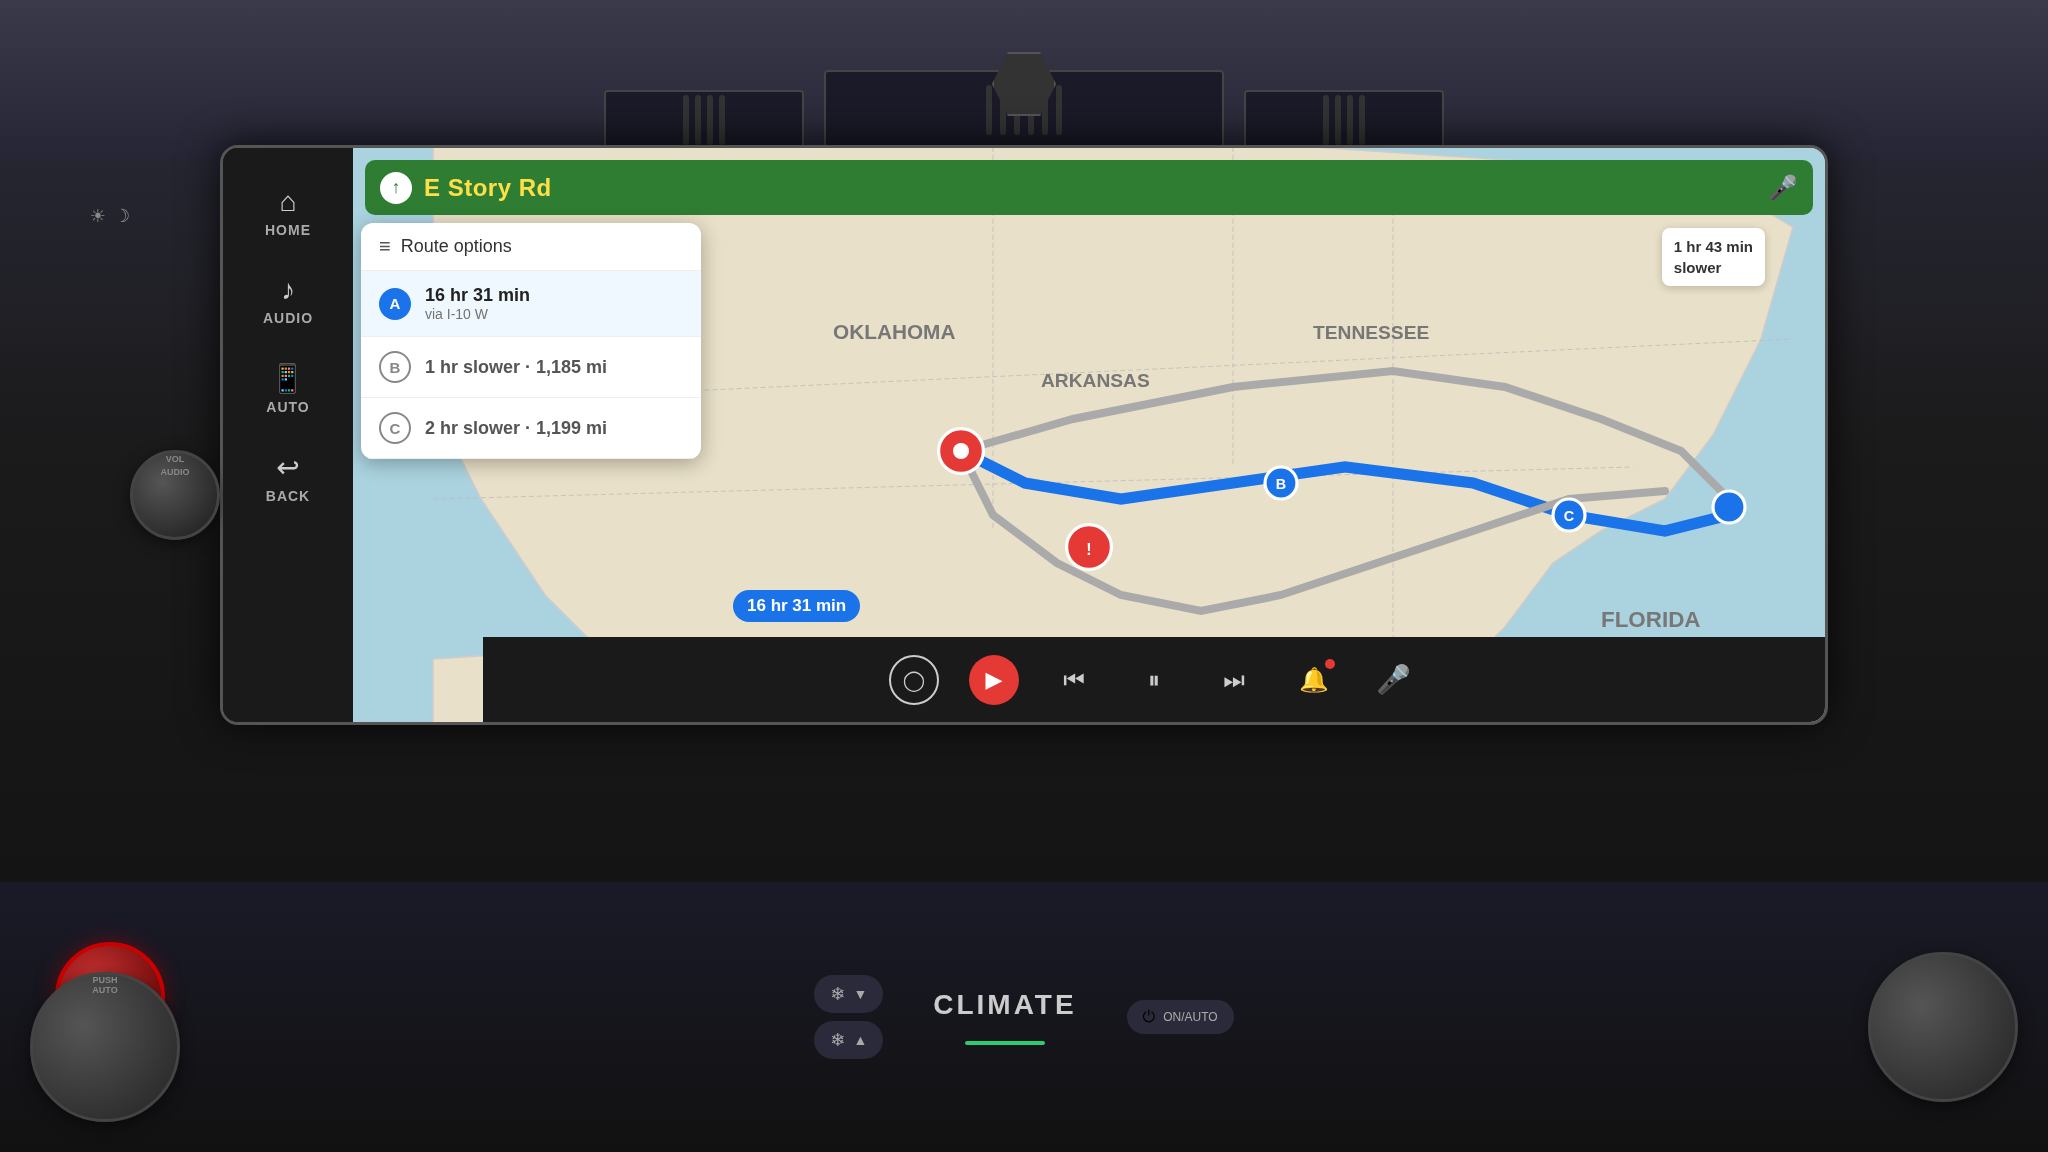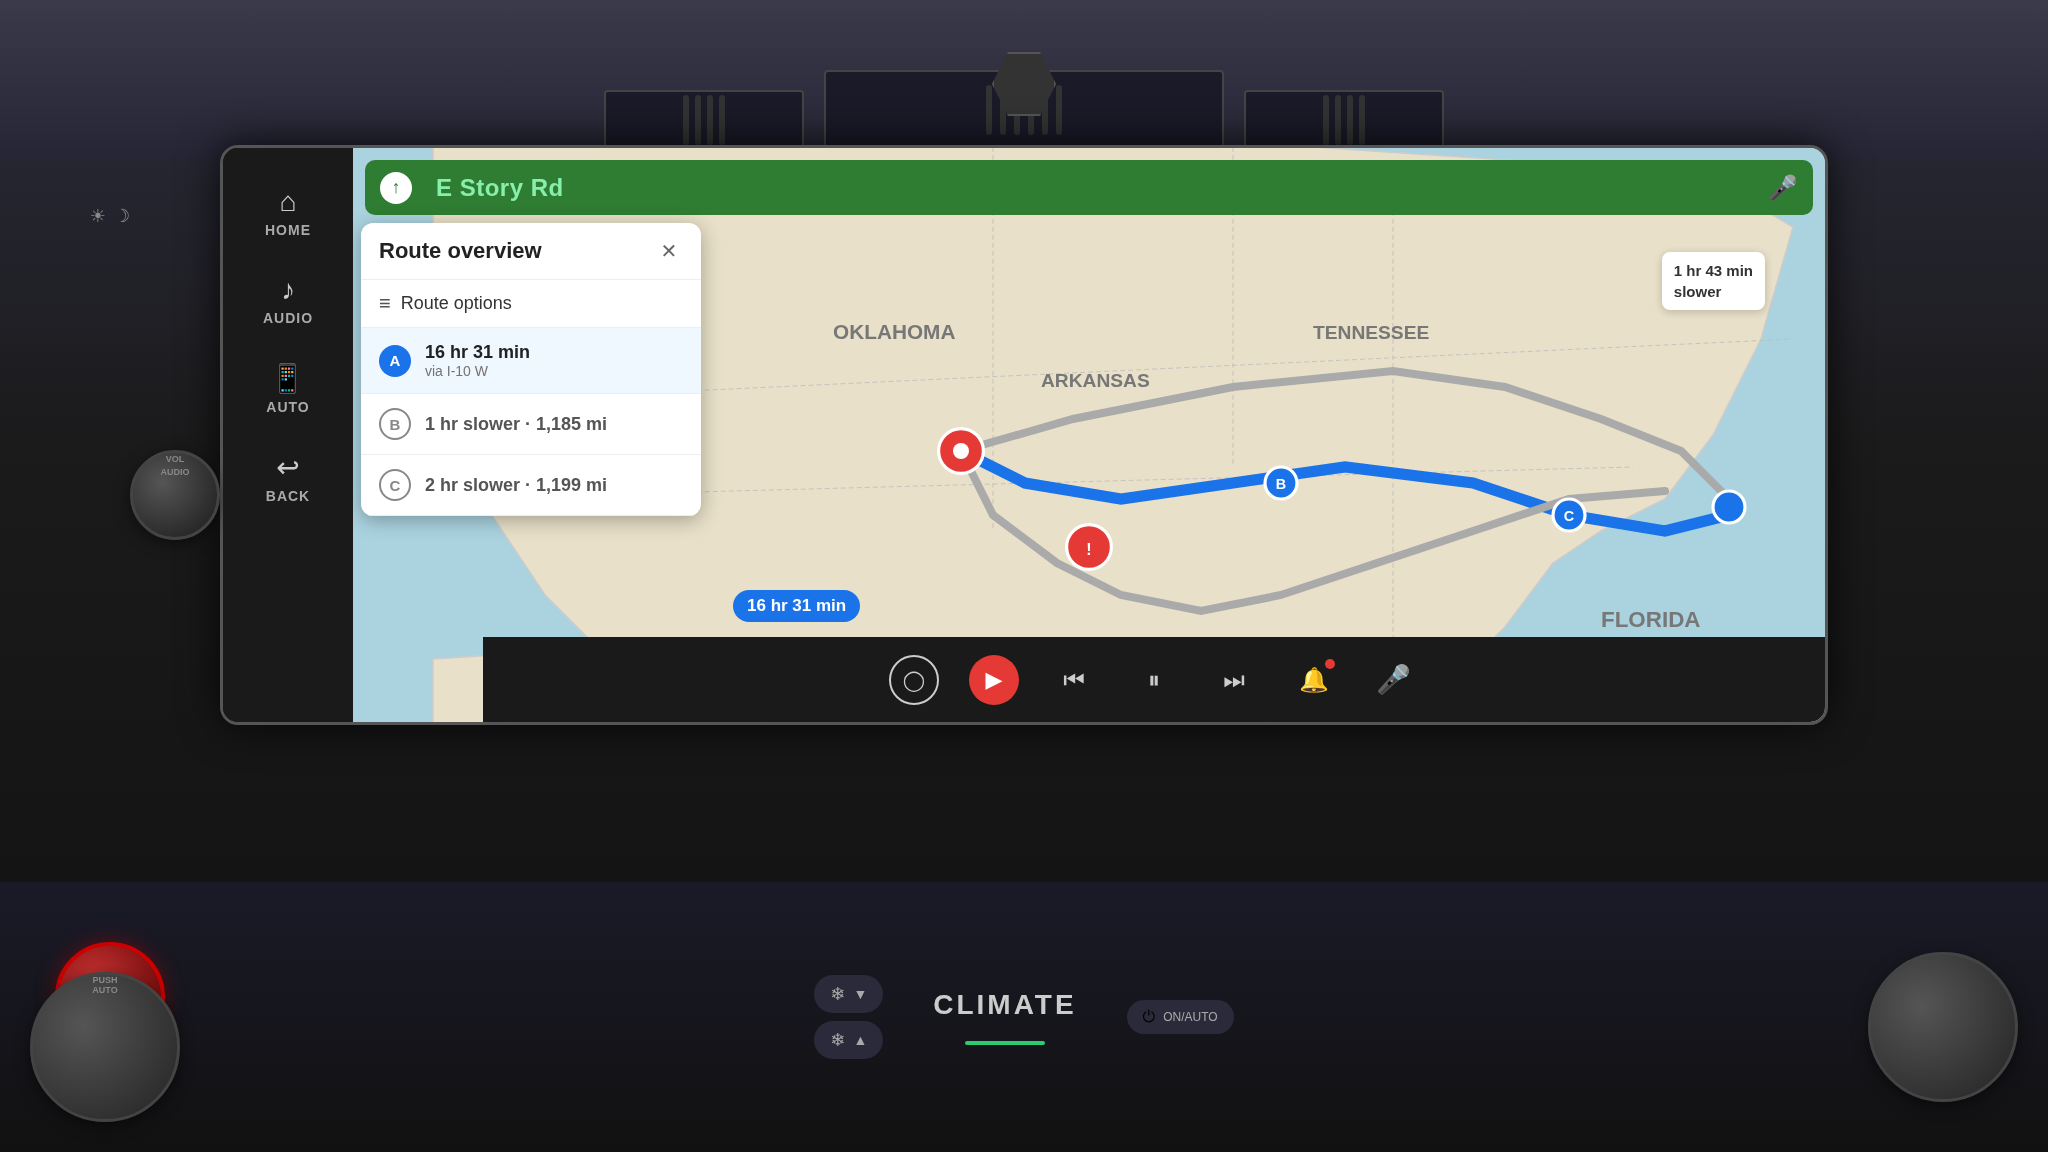--- a/index.html
+++ b/index.html
@@ -183,23 +183,22 @@
       justify-content: center;
       font-size: 18px;
       color: #2e7d32;
       font-weight: bold;
     }
 
     .nav-street {
       flex: 1;
       font-size: 24px;
       font-weight: bold;
-      color: #86efac;
+      color: #fde047;
       letter-spacing: 0.5px;
-      margin-left: 12px;
     }
 
     .nav-mic {
       font-size: 24px;
       color: white;
     }
 
     
     .route-panel {
       position: absolute;
@@ -336,21 +335,20 @@
     .map-slower-label {
       position: absolute;
       background: white;
       color: #333;
       padding: 8px 12px;
       border-radius: 8px;
       font-size: 15px;
       font-weight: bold;
       box-shadow: 0 2px 8px rgba(0,0,0,0.2);
       white-space: nowrap;
-      margin-top: 24px;
     }
 
     
     .google-logo {
       position: absolute;
       bottom: 8px;
       right: 12px;
       font-size: 18px;
       font-weight: bold;
     }
@@ -601,24 +599,20 @@
 
         <div class="nav-header">
           <div class="nav-arrow">
             <span>↑</span>
           </div>
           <span class="nav-street">E Story Rd</span>
           <span class="nav-mic">🎤</span>
         </div>
 
         <div class="route-panel">
-          <div class="route-panel-header">
-            <span class="route-panel-title">Route overview</span>
-            <div class="close-btn">✕</div>
-          </div>
 
           <div class="route-options-btn">
             <span class="route-options-icon">≡</span>
             <span class="route-options-label">Route options</span>
           </div>
 
           <div class="route-item selected">
             <div class="route-badge primary">A</div>
             <div class="route-info">
               <span class="route-time">16 hr 31 min</span>

